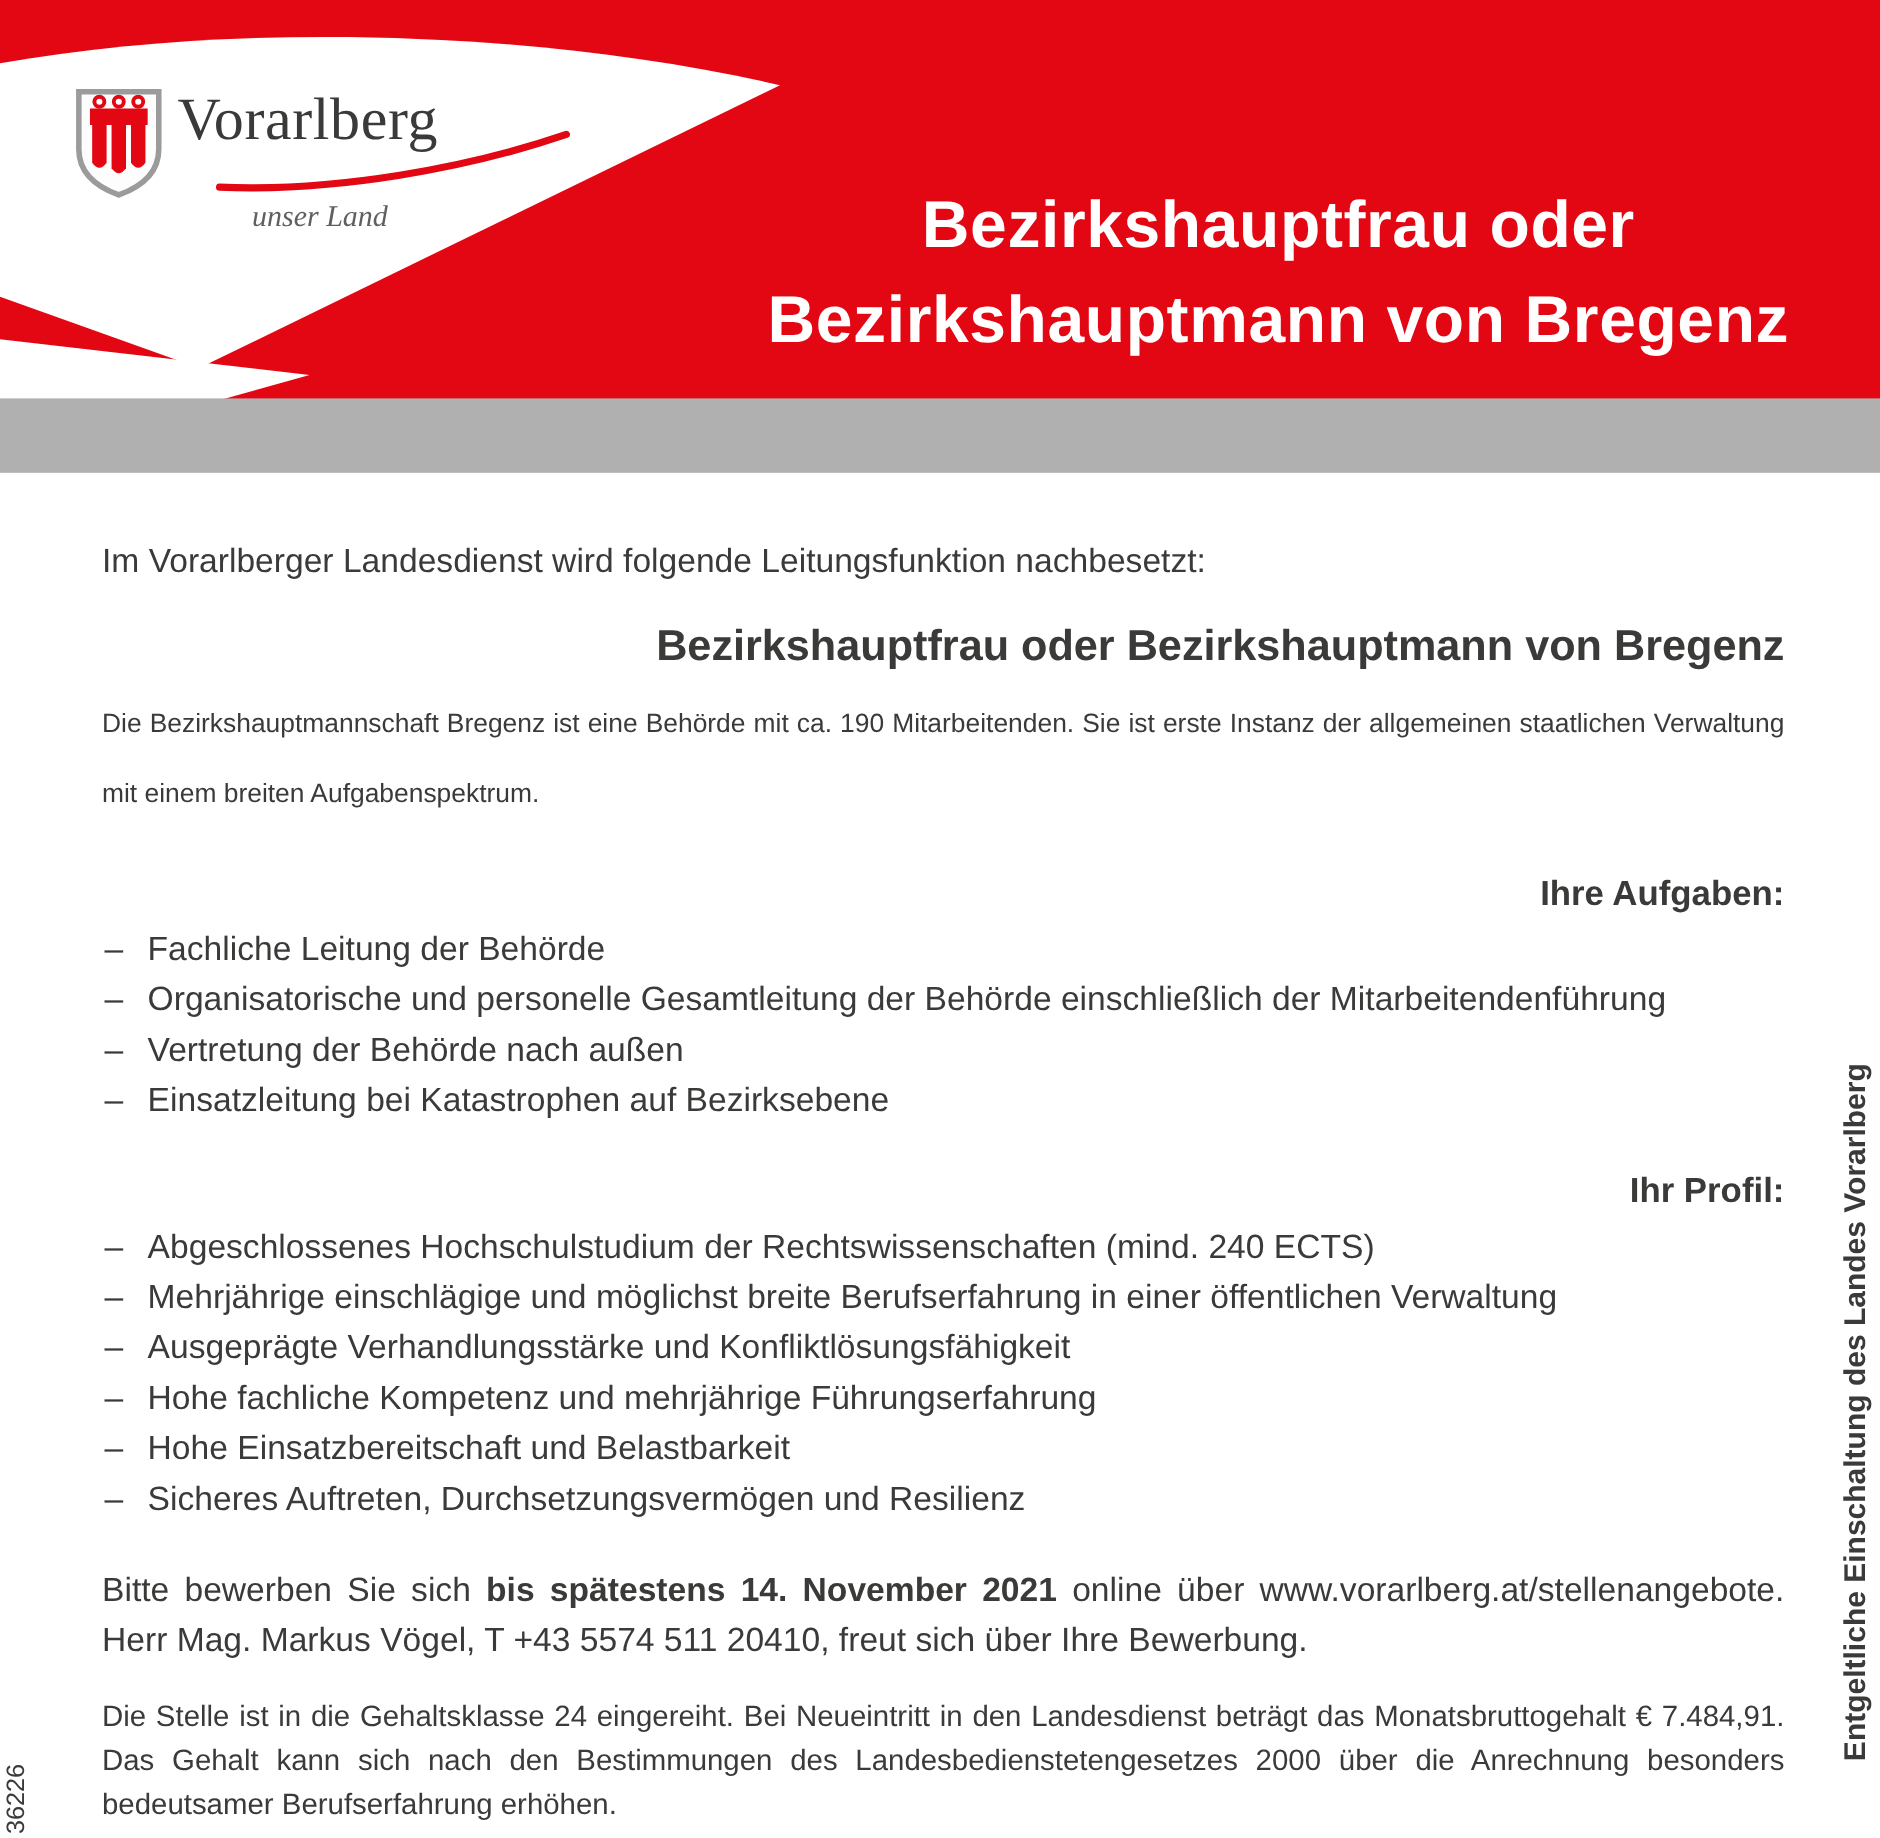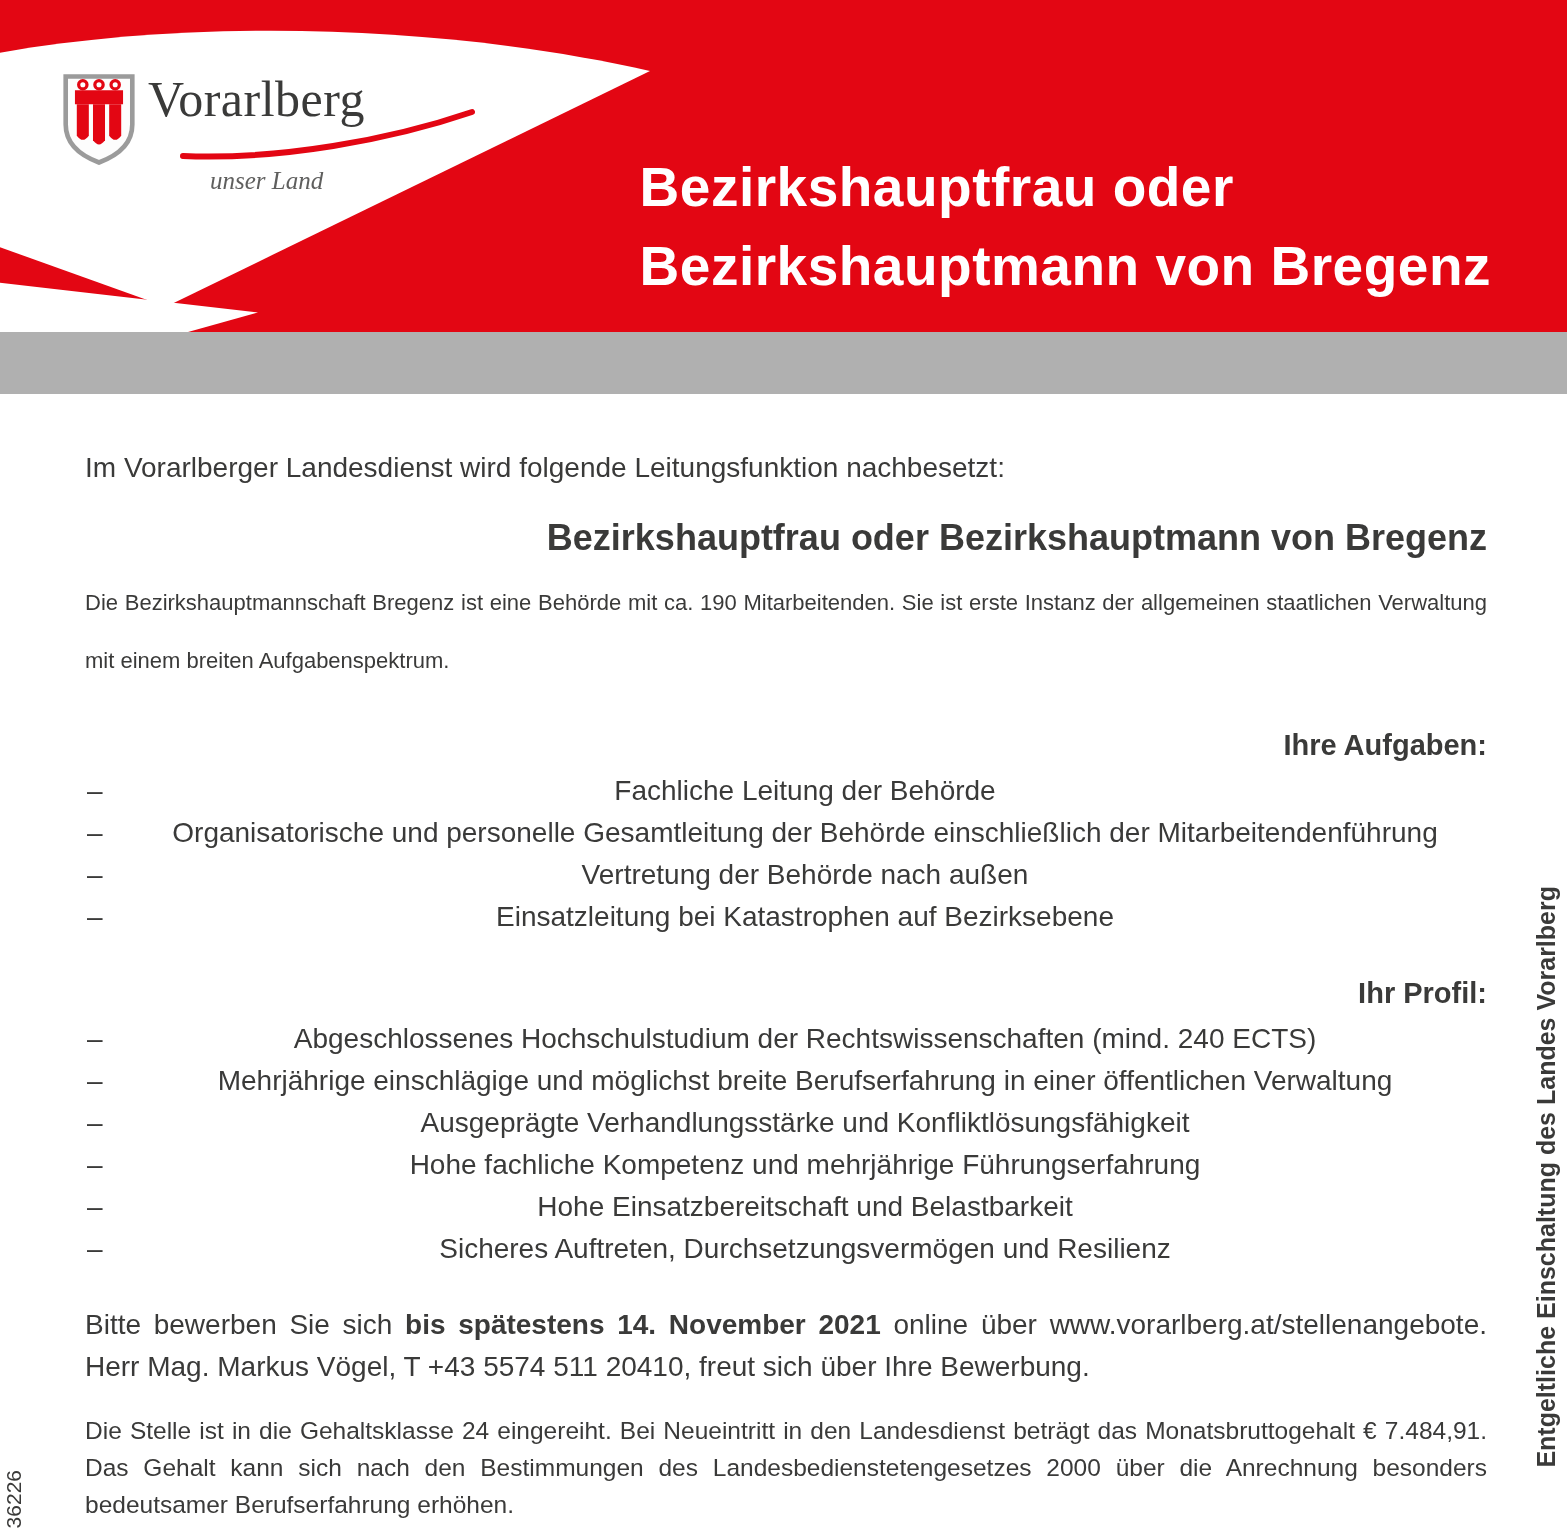--- a/index.html
+++ b/index.html
@@ -29,38 +29,38 @@
   }
   .tagline {
     position:absolute; left:148px; top:69px;
     font-family:"Liberation Serif", serif;
     font-style:italic; font-size:25px; color:var(--tagline_gray,#5f5f5e);margin-top:28px;
   }
   .logo-swoosh { position:absolute; left:118px; top:36px; width:296px; height:62px; }
 
   .banner-title {
     position:absolute; top:148px; right:76px;
-    text-align:left; color:var(--white,#ffffff);
+    text-align:center; color:var(--white,#ffffff);
     font-size:55px; font-weight:700; line-height:79px; letter-spacing:0.5px;
   }
 
   .gray-bar {
     position:absolute; top:332px; left:0;
     width:1567px; height:62px;
     background:var(--bar_gray, #b0b0b0);
   }
 
   
   .ad-body { position:absolute; top:394px; left:85px; width:1402px; }
   .justify { text-align:justify; }
   .intro { margin-top:54px; font-size:28px; line-height:40px; }
   .job-heading { margin-top:28px; font-size:36px; line-height:44px; font-weight:700;text-align:right; }
   .desc { margin-top:14px; font-size:22px; line-height:58px; }
   .sec { margin-top:34px; font-size:29px; font-weight:700; line-height:42px;text-align:right; }
-  .dash-list { list-style:none; margin-top:4px;text-align:center; }
+  .dash-list { list-style:none; margin-top:4px; }
   .dash-list li { position:relative; padding-left:38px; font-size:28px; line-height:42px; }
   .dash-list li::before { content:"\2013"; position:absolute; left:2px; }
   .apply { margin-top:34px; font-size:28px; line-height:42px; }
   .apply .b { font-weight:700;margin-top:17px; }
   .salary { margin-top:24px; font-size:24.5px; line-height:37px; }
 
   
   .side-note {
     position:absolute; right:6px; bottom:64px;
     writing-mode:vertical-rl; transform:rotate(180deg);

